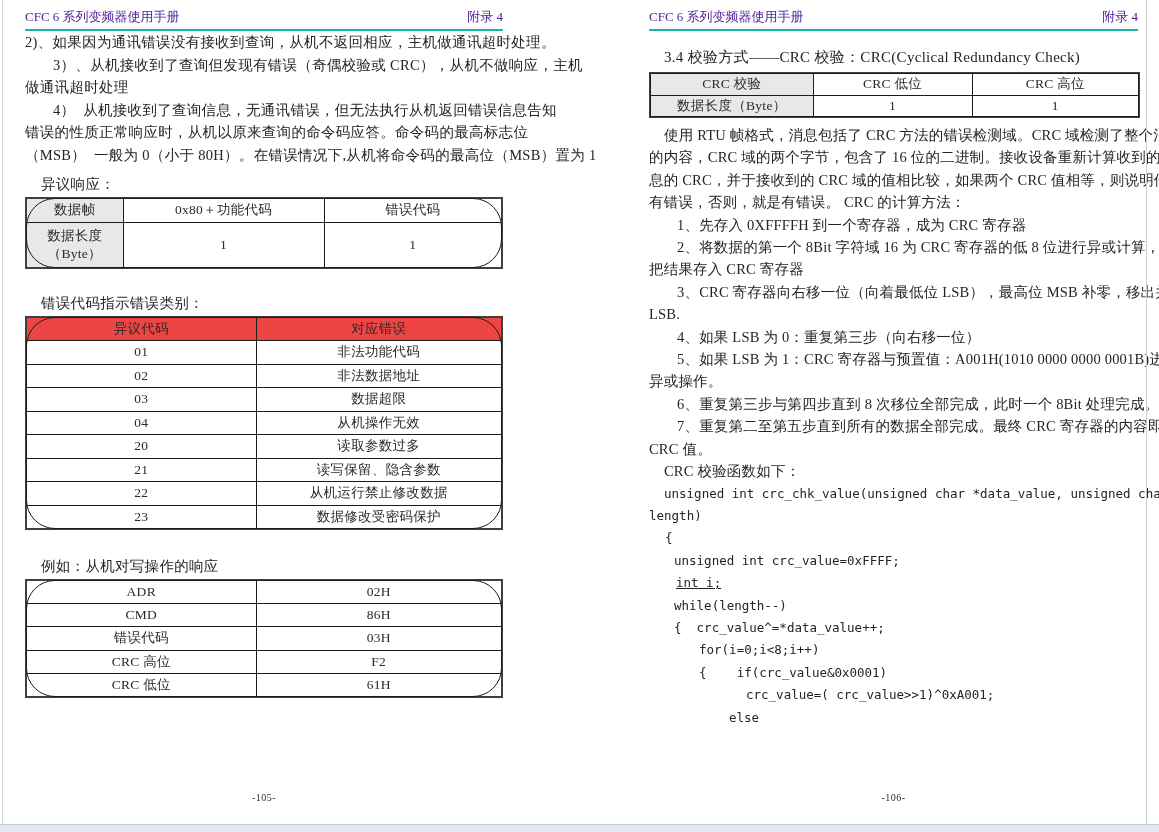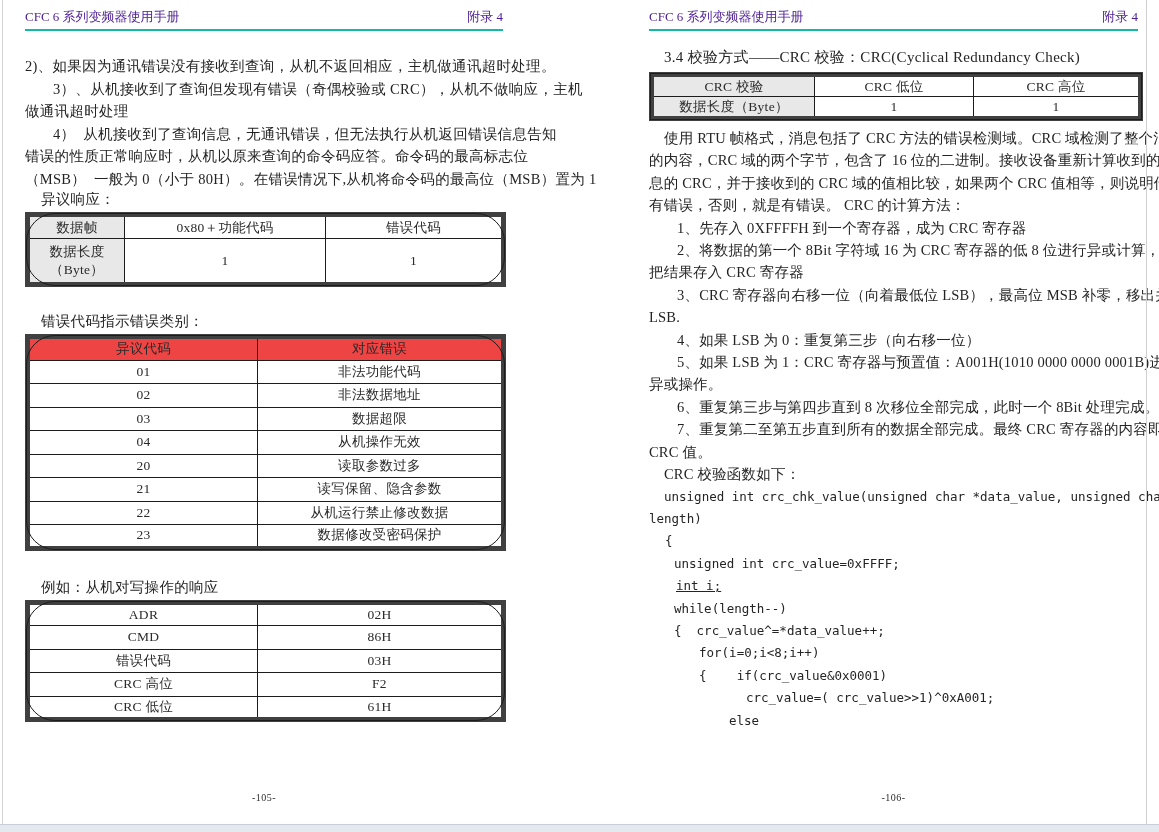--- a/index.html
+++ b/index.html
@@ -41,39 +41,39 @@
 
   .tbl-label { font-size:14.5px; letter-spacing:0.3px; }
   .lbl-ind { padding-left:16px; }
 
   table.doc-table { border-collapse:collapse; table-layout:fixed; width:100%; }
   table.doc-table td, table.doc-table th {
     border:1px solid #1c1c1c; text-align:center; vertical-align:middle;
     font-size:13.5px; font-weight:normal; color:#2a2a2a; padding:0 2px;
     letter-spacing:0.3px; overflow:hidden;
   }
-  table.doc-table { border:5px solid #404040; outline:1px solid #1c1c1c; outline-offset:-2px; }
+  table.doc-table { border:2px solid #404040; outline:1px solid #1c1c1c; outline-offset:-2px; }
   .t-col1gray tr > td:first-child { background:#e8e8e8; }
   .t-headgray thead th { background:#ef4444; }
 
   .row-h24 tr { height:24px; }
   .row-h23 tr { height:23.5px; }
   .row-h21 tr { height:22px; }
   .t1 tr:nth-child(2) { height:46px; }
 
   .section-title { font-size:15px; letter-spacing:0.3px; }
 
   .footer {
     position:absolute; top:792px; font-size:10px; color:#2a2a2a;
     width:478px; text-align:center; letter-spacing:0.5px;
   }
   .footer-left  { left:25px; }
   .footer-right { left:649px; width:489px; }
 
-  .mt24 { margin-top:24px; }  .mt16 { margin-top:0; }
+  .mt24 { }  .mt16 { margin-top:9px; }
   .mt25 { margin-top:25px; }  .mt27 { margin-top:27px; }
   .mt3  { margin-top:3px;border-radius:30px;  }  .mt17 { margin-top:17px; }
   .mt6  { margin-top:6px;  }  .mt5  { margin-top:5px;  }
 </style>
 </head>
 <body>
 
 <div class="canvas">
 
   <div class="page page-left">

